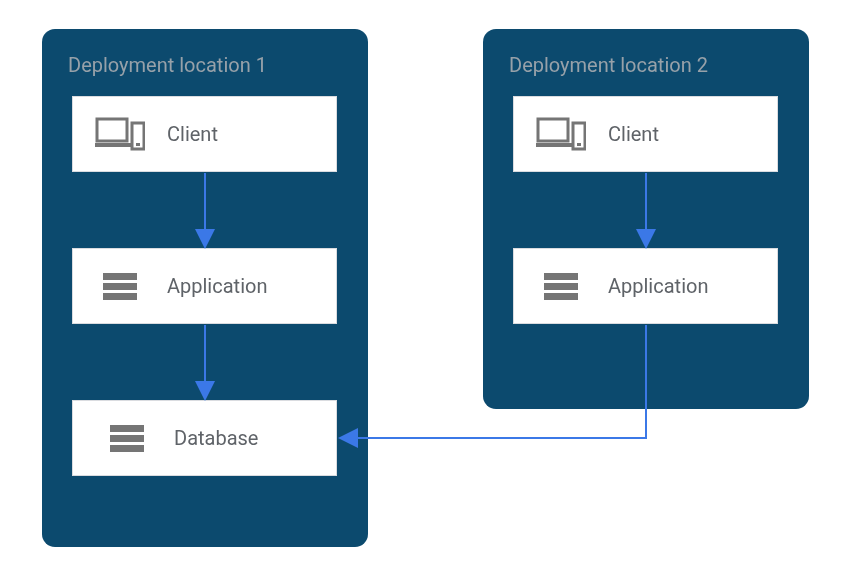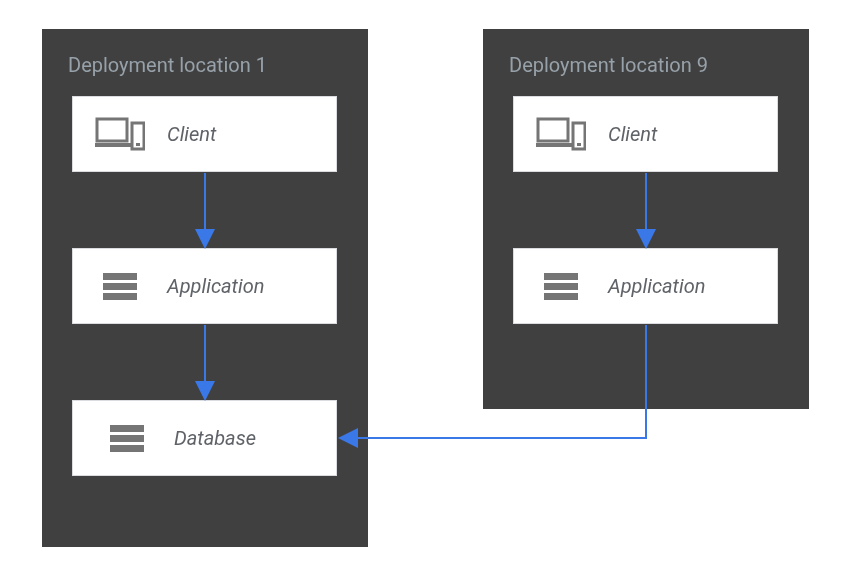--- a/index.html
+++ b/index.html
@@ -5,42 +5,42 @@
   * { box-sizing: border-box; margin: 0; padding: 0; }
   body {
     font-family: -apple-system, BlinkMacSystemFont, "Segoe UI", Roboto, Helvetica, Arial, sans-serif;
     width: 856px;
     height: 574px;
     position: relative;
     background: #fff;
   }
   .panel {
     position: absolute;
-    background: #404040;
+    background: #0c4a6e;
+    border-radius: 13px;
   }
   .panel-title {
     position: absolute;
     font-size: 20px;
     color: #97a1a9;
     font-weight: 400;
   }
   .node {
     position: absolute;
     background: #fff;
     border: 1px solid #dadce0;
     display: flex;
     align-items: center;
     padding-left: 22px;
     gap: 22px;
   }
   .node-label {
     font-size: 20px;
     color: #5f6368;
     font-weight: 400;
-    font-style: italic;
   }
   .icon-col {
     width: 50px;
     display: flex;
     justify-content: center;
   }
   svg.conn {
     position: absolute;
     overflow: visible;
     pointer-events: none;
@@ -57,21 +57,21 @@
   }
 </style>
 </head>
 <body>
 
 <div class="panel" style="left:42px; top:29px; width:326px; height:518px;">
   <div class="panel-title" style="left:26px; top:24px;">Deployment location 1</div>
 </div>
 
 <div class="panel" style="left:483px; top:29px; width:326px; height:380px;">
-  <div class="panel-title" style="left:26px; top:24px;">Deployment location 9</div>
+  <div class="panel-title" style="left:26px; top:24px;">Deployment location 2</div>
 </div>
 
 <div class="node" style="left:72px; top:96px; width:265px; height:76px;">
   <span class="icon-col">
     <svg width="50" height="34" viewBox="0 0 50 34">
 
       <rect x="2" y="2" width="30" height="22" fill="none" stroke="#757575" stroke-width="3"></rect>
       <rect x="0" y="26" width="36" height="4" fill="#757575"></rect>
 
       <rect x="37" y="6" width="12" height="26" fill="none" stroke="#757575" stroke-width="3"></rect>

